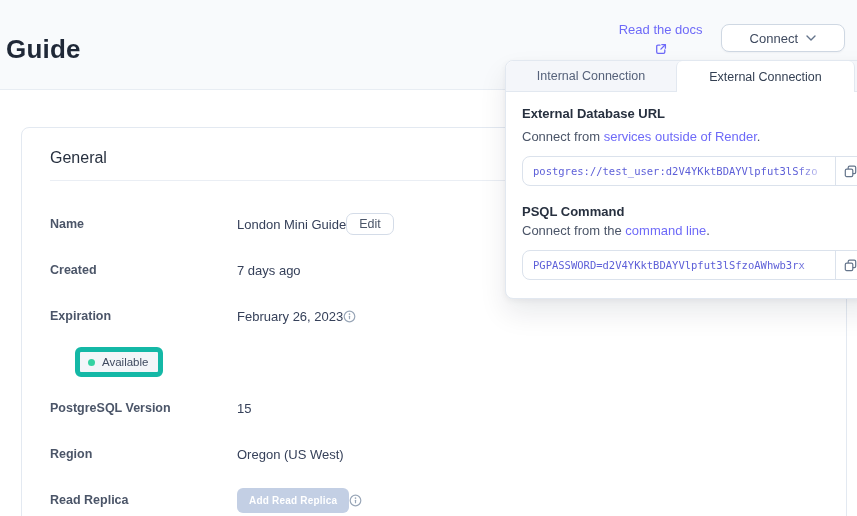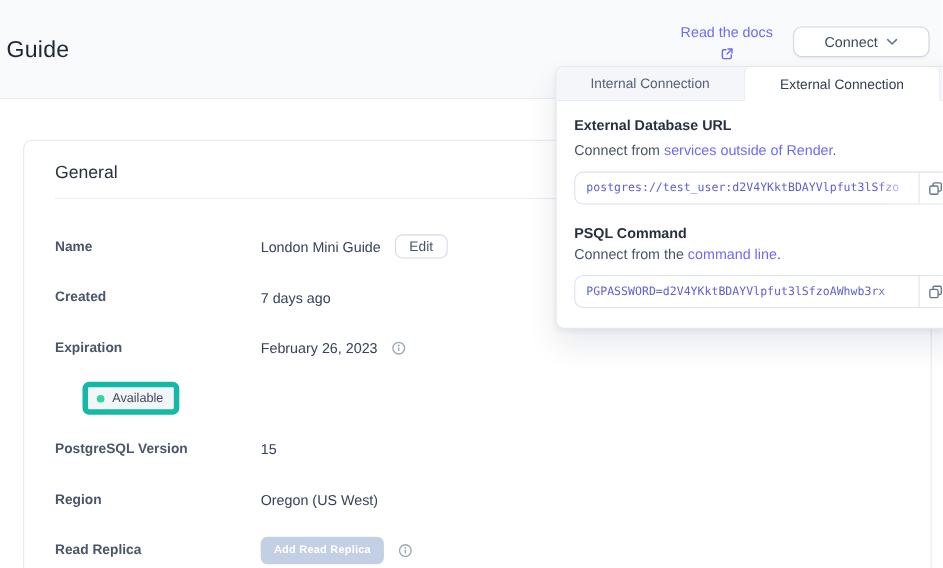--- a/index.html
+++ b/index.html
@@ -6,39 +6,39 @@
   body{
     width:857px;height:516px;overflow:hidden;background:#ffffff;
     font-family:"Liberation Sans", sans-serif;
     -webkit-font-smoothing:antialiased;
   }
   .viewport{position:relative;width:857px;height:516px;overflow:hidden;}
 
   
   .header{position:absolute;top:0;left:0;width:857px;height:90px;
     background:#f8fafc;border-bottom:1px solid #e8edf3;box-sizing:border-box;}
-  .page-title{position:absolute;left:6px;top:34px;font-size:21px;font-weight:400;
+  .page-title{position:absolute;left:6px;top:34px;font-size:26px;font-weight:700;
     color:#1f2837;letter-spacing:.2px;}
   .header-actions{position:absolute;right:12px;top:24px;height:28px;
     display:flex;align-items:center;gap:18px;}
   .docs-link{display:flex;align-items:center;gap:6px;font-size:13px;color:#6e6af8;
     text-decoration:none;cursor:pointer;flex-direction:column;}
   .connect-btn{height:28px;padding:0 28px;border:1px solid #cfd8e3;border-radius:8px;
     background:#fff;font-size:13px;color:#3f4a5f;display:flex;align-items:center;gap:8px;
     font-family:inherit;cursor:pointer;box-shadow:0 1px 2px rgba(15,23,42,.04);}
 
   
   .card{position:absolute;left:21px;top:127px;width:826px;height:500px;background:#fff;
     border:1px solid #e3e9f1;border-radius:8px;box-sizing:border-box;padding:0 28px;}
   .card-title{margin:21px 0 0;font-size:16px;font-weight:500;color:#27303f;}
   .card-divider{height:1px;background:#eaeef4;margin-top:13px;}
   .rows{margin-top:20px;}
   .row{display:flex;align-items:center;height:46px;}
   .row-label{width:162px;text-align:left;font-size:12.5px;font-weight:600;color:#4b5568;flex:none;}
-  .row-value{margin-left:25px;font-size:13px;color:#36415a;display:flex;align-items:center;gap:13px;}
+  .row-value{margin-left:25px;font-size:13px;color:#36415a;display:flex;align-items:center;}
   .edit-btn{border:1px solid #d4dce8;background:#fff;border-radius:7px;padding:3px 12px;
     font-size:12.5px;color:#4b5568;font-family:inherit;cursor:pointer;}
   .status-badge{display:inline-flex;align-items:center;gap:7px;background:#f3f6f9;
     border:5px solid #14b8a6;border-radius:6px;padding:4px 10px 4px 8px;font-size:11.5px;color:#3f4a5f;}
   .dot{width:7px;height:7px;border-radius:50%;background:#35d3a2;}
   .add-replica-btn{background:#c3cfe4;color:#ffffff;border:none;border-radius:6px;
     padding:7px 12px;font-size:10px;font-weight:600;letter-spacing:.2px;
     font-family:inherit;cursor:not-allowed;}
   .info-ic{display:inline-flex;align-items:center;}
 

